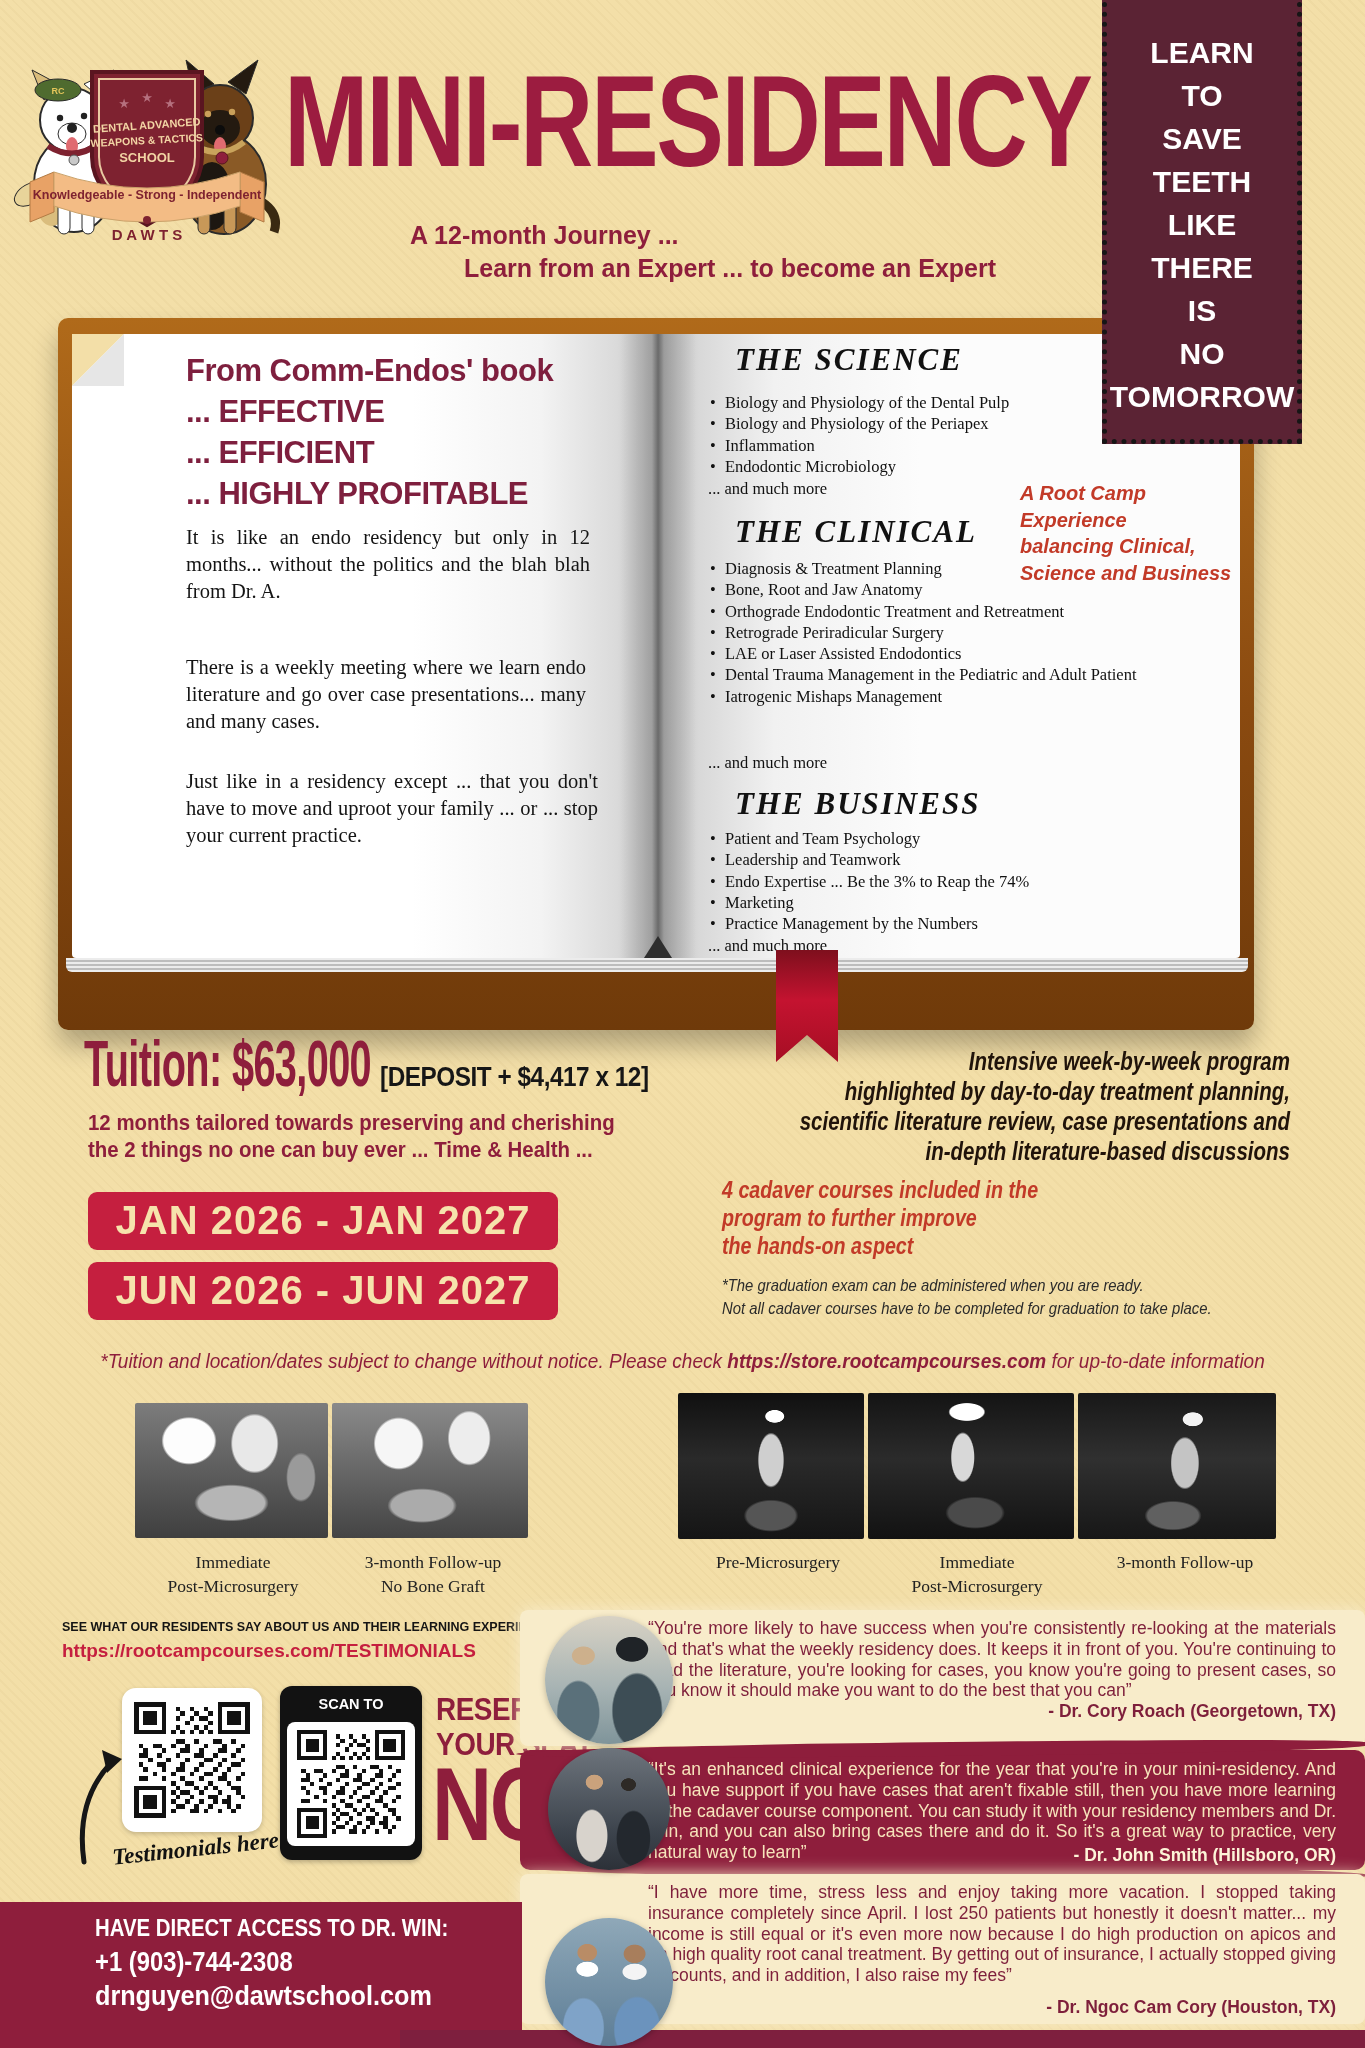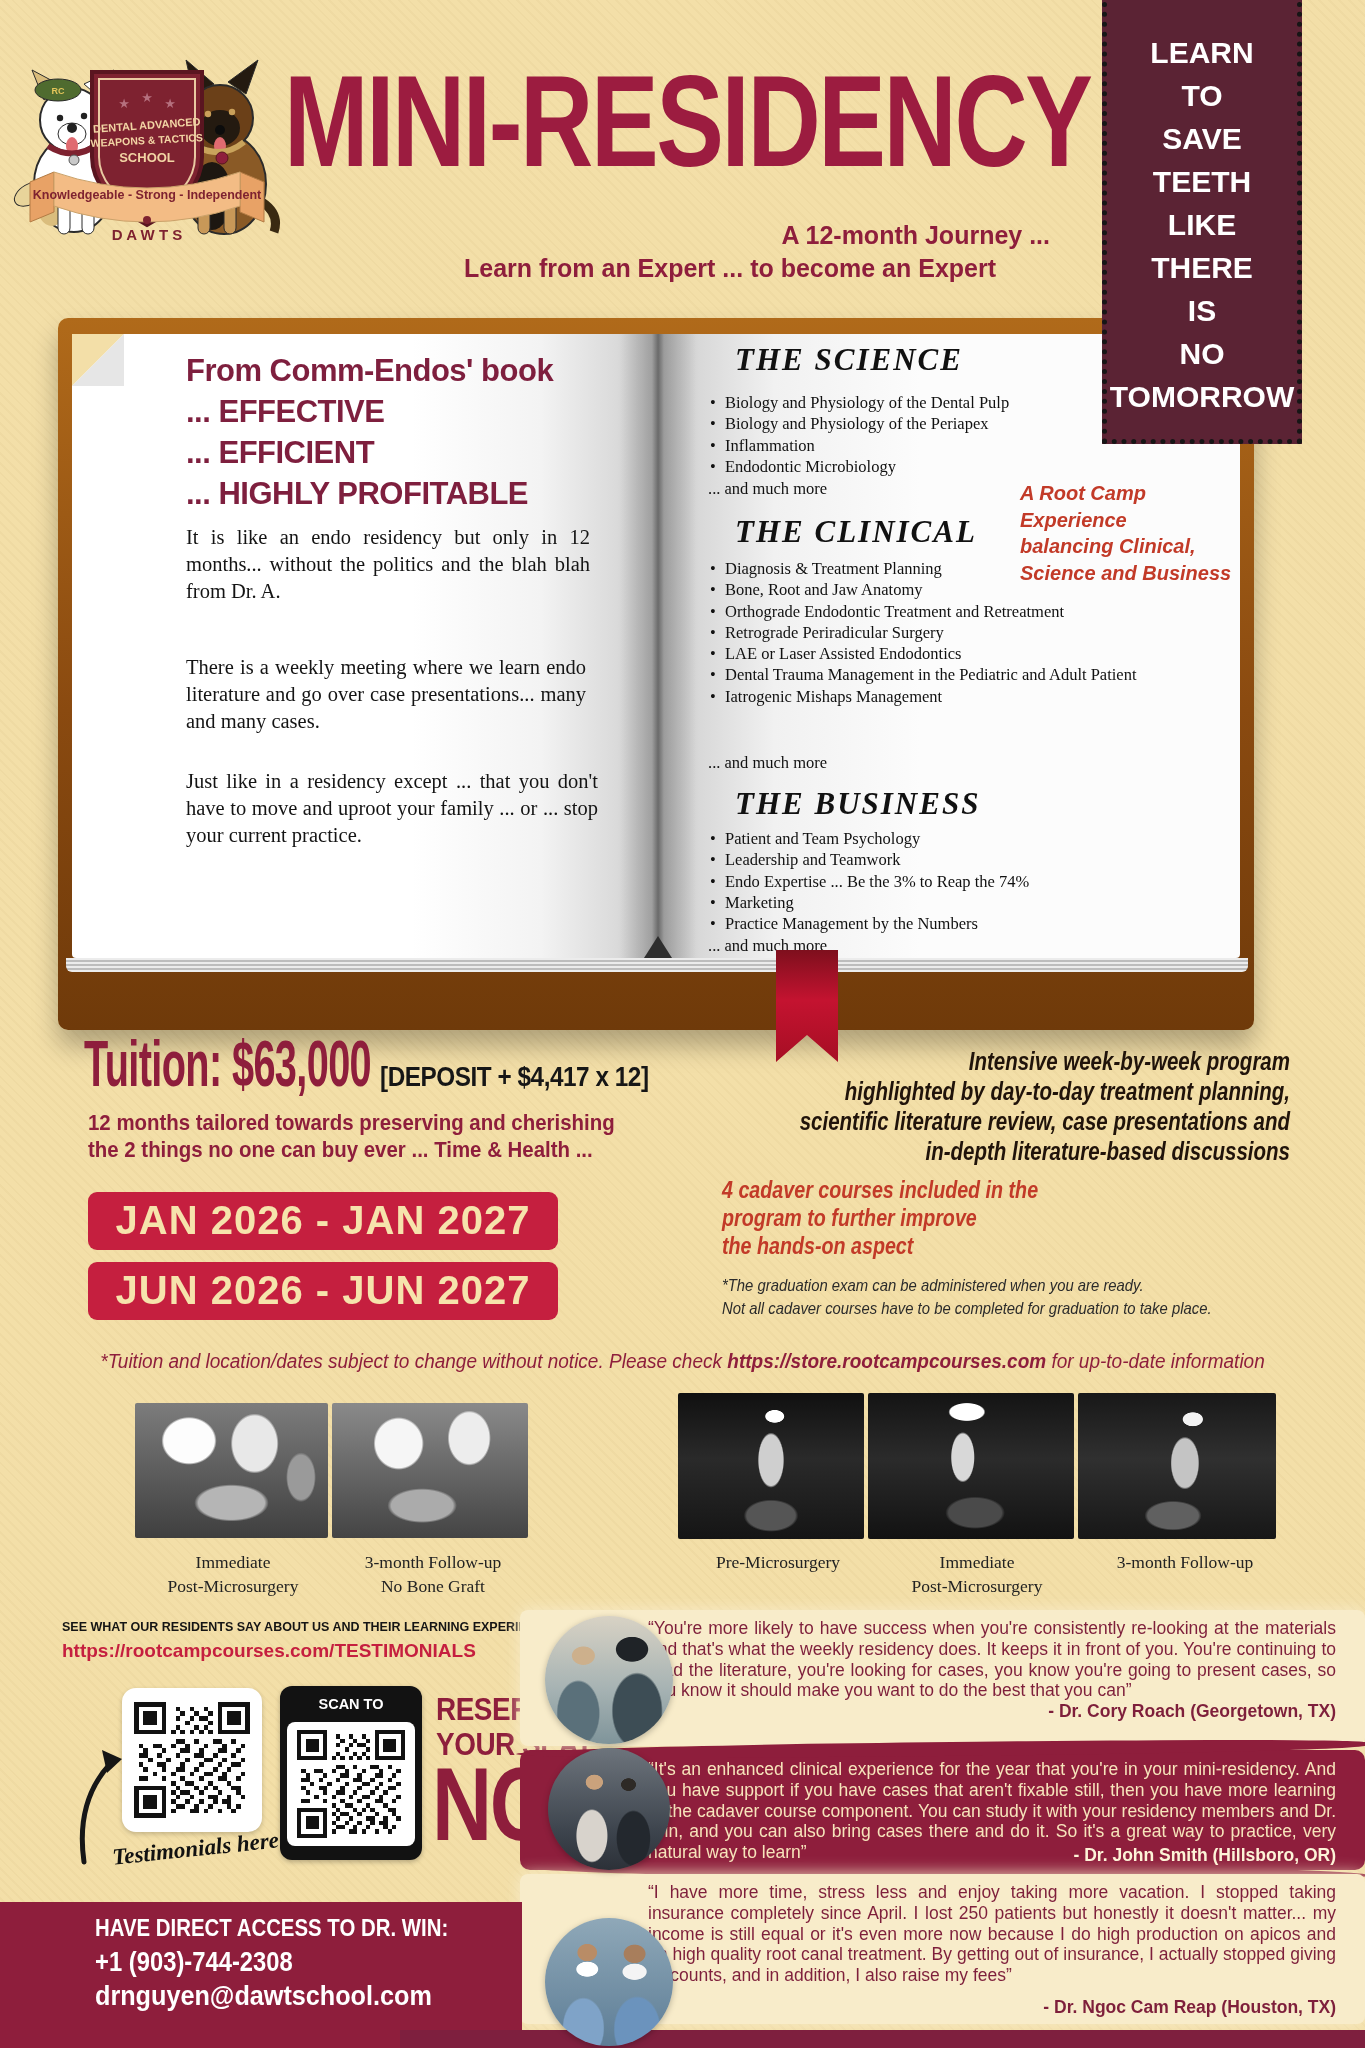--- a/index.html
+++ b/index.html
@@ -8,21 +8,21 @@
     background-image:repeating-linear-gradient(45deg,rgba(140,100,30,.04) 0 2px,transparent 2px 7px);
     font-family:"Liberation Sans",sans-serif}
   .abs{position:absolute}
   .pre{white-space:pre-line}
 
   
   #logo{left:12px;top:34px;width:270px;height:212px}
   #logo text{font-family:"Liberation Sans",sans-serif}
   #title{left:284px;top:56px;font-size:130px;line-height:130px;font-weight:bold;color:#9c1c40;
     letter-spacing:-3px;white-space:nowrap;transform:scaleX(.78);transform-origin:left top}
-  #subtitle1{left:410px;top:221px;width:640px;text-align:right;font-size:25px;font-weight:bold;color:#8e1e3c}
+  #subtitle1{left:410px;top:221px;width:640px;text-align:left;font-size:25px;font-weight:bold;color:#8e1e3c}
   #subtitle2{left:410px;top:254px;width:640px;text-align:center;font-size:25px;font-weight:bold;color:#8e1e3c}
   #side-banner{left:1102px;top:-8px;width:200px;height:452px;background:#5b2334;
     border:5px dotted #161616;box-sizing:border-box;z-index:6;
     color:#fff;font-weight:bold;font-size:30px;line-height:43px;text-align:center;padding-top:34px}
 
   
   #book-cover{left:58px;top:318px;width:1196px;height:712px;border-radius:10px;
     background:linear-gradient(180deg,#b06a1a,#8a4a10 55%,#6f3a0a);box-shadow:0 16px 26px rgba(0,0,0,.28)}
   #page-left{left:72px;top:334px;width:586px;height:624px;
     background:linear-gradient(90deg,#ffffff 0 58%,#f3f3f3 80%,#dadada 93%,#b9b9b9 100%);border-radius:4px 0 0 4px}
@@ -389,21 +389,21 @@
   <div id="card2" class="card"></div>
   <div id="card3" class="card"></div>
   <div id="photo1" class="photo"></div>
   <div id="photo2" class="photo"></div>
   <div id="photo3" class="photo"></div>
   <div id="quote1" class="quote">“You're more likely to have success when you're consistently re-looking at the materials and that's what the weekly residency does. It keeps it in front of you. You're continuing to read the literature, you're looking for cases, you know you're going to present cases, so you know it should make you want to do the best that you can”</div>
   <div id="attr1" class="attr">- Dr. Cory Roach (Georgetown, TX)</div>
   <div id="quote2" class="quote">“It's an enhanced clinical experience for the year that you're in your mini-residency. And you have support if you have cases that aren't fixable still, then you have more learning at the cadaver course component. You can study it with your residency members and Dr. Win, and you can also bring cases there and do it. So it's a great way to practice, very natural way to learn”</div>
   <div id="attr2" class="attr">- Dr. John Smith (Hillsboro, OR)</div>
   <div id="quote3" class="quote">“I have more time, stress less and enjoy taking more vacation. I stopped taking insurance completely since April. I lost 250 patients but honestly it doesn't matter... my income is still equal or it's even more now because I do high production on apicos and on high quality root canal treatment. By getting out of insurance, I actually stopped giving discounts, and in addition, I also raise my fees”</div>
-  <div id="attr3" class="attr">- Dr. Ngoc Cam Reap (Houston, TX)</div>
+  <div id="attr3" class="attr">- Dr. Ngoc Cam Cory (Houston, TX)</div>
 
   <div id="contact" class="abs"></div>
   <div id="contact-line1" class="abs">HAVE DIRECT ACCESS TO DR. WIN:</div>
   <div id="contact-phone" class="abs">+1 (903)-744-2308</div>
   <div id="contact-email" class="abs">drnguyen@dawtschool.com</div>
   <div id="bottom-strip" class="abs"></div>
 
 </div>
 
 </body></html>

